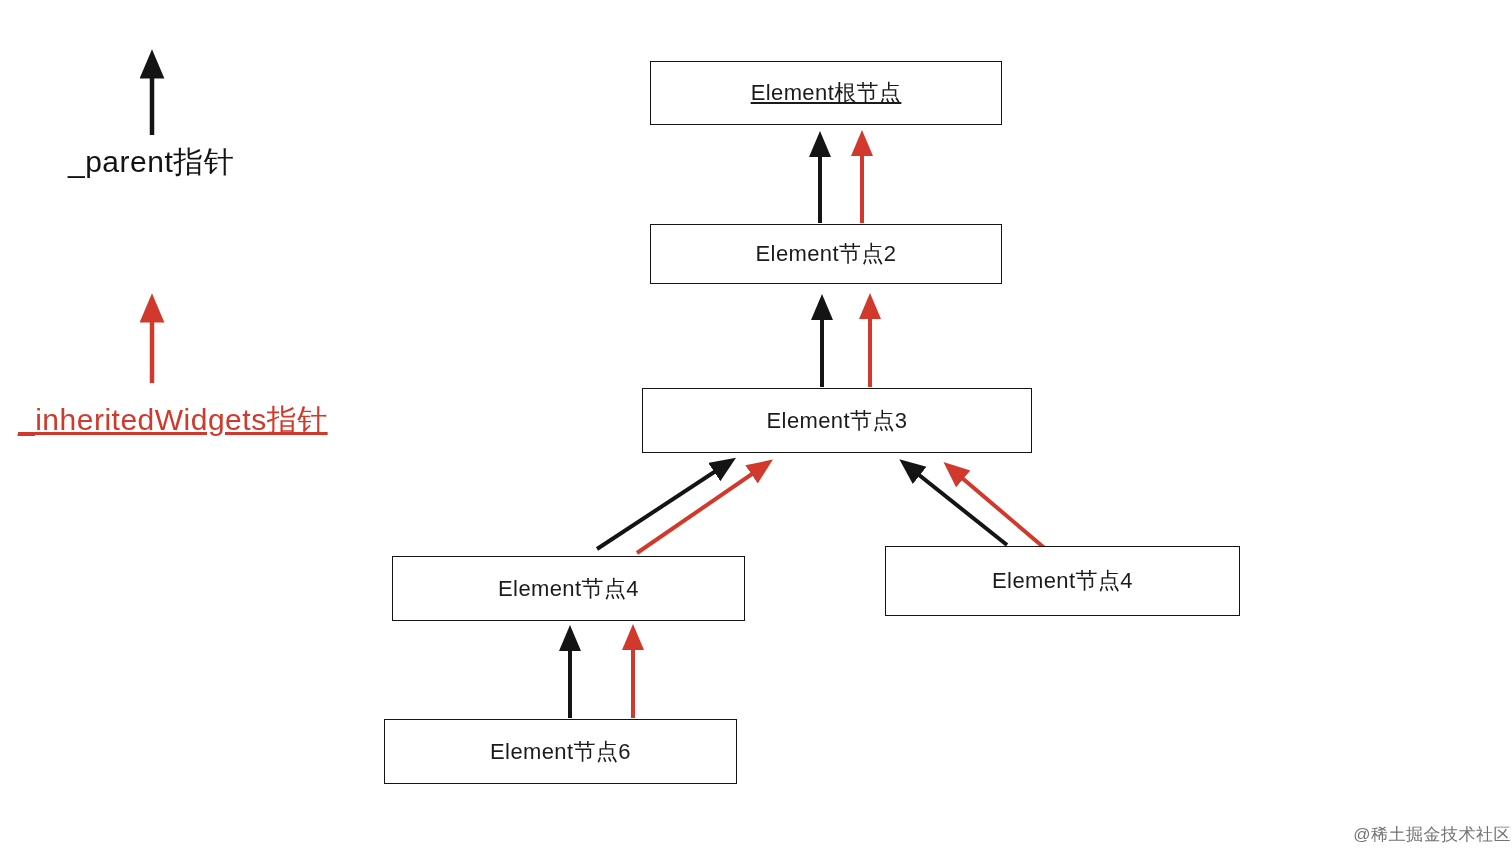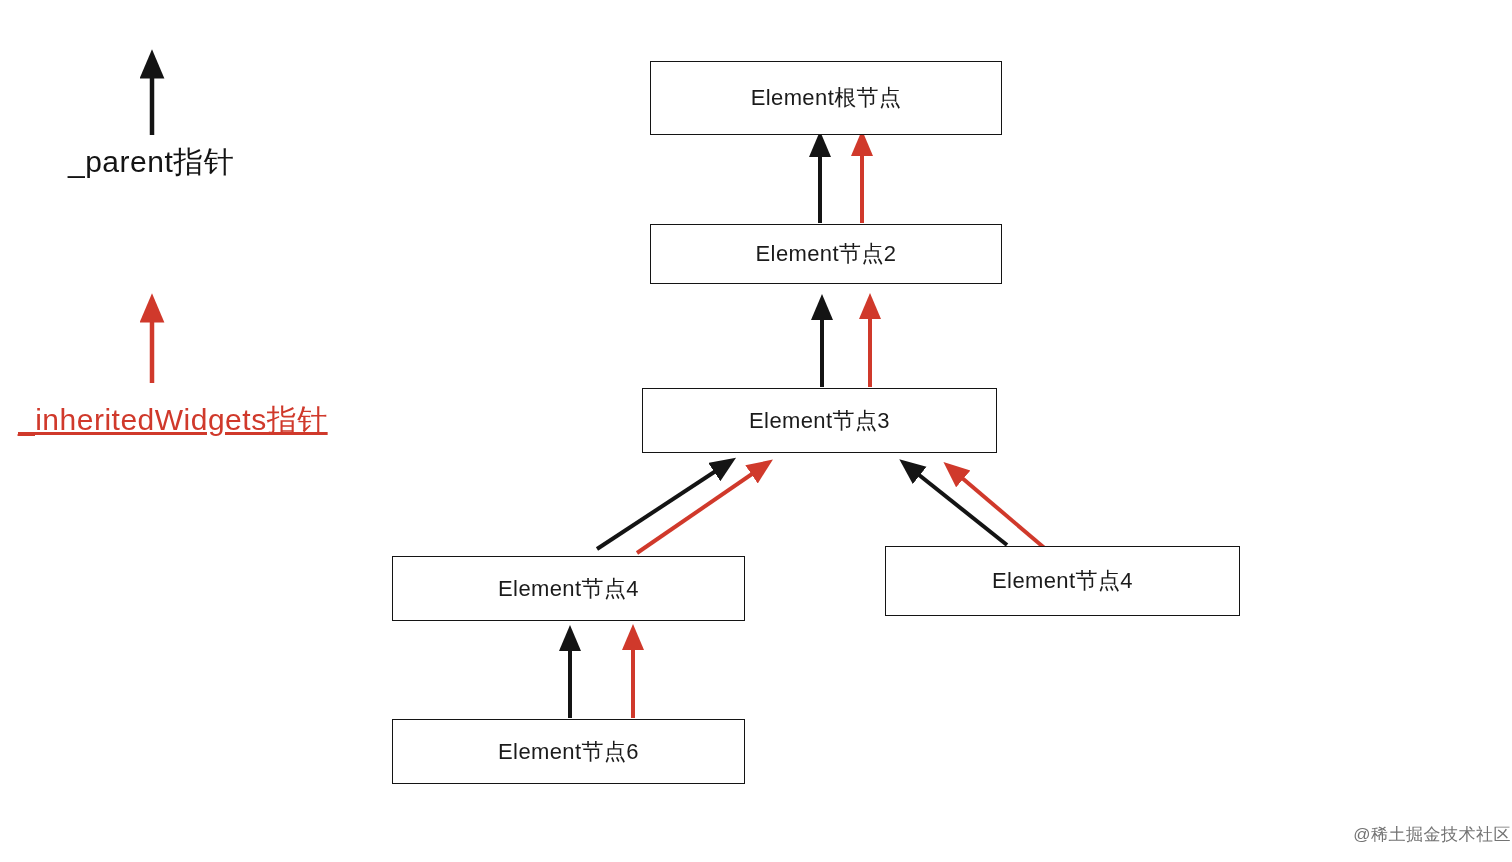--- a/index.html
+++ b/index.html
@@ -84,39 +84,39 @@
     <line x1="1007" y1="545" x2="904" y2="463" stroke="#141414" stroke-width="4" marker-end="url(#ah-black)"></line>
     <line x1="1048" y1="551" x2="948" y2="466" stroke="#d0392b" stroke-width="4" marker-end="url(#ah-red)"></line>
 
     <line x1="570" y1="718" x2="570" y2="631" stroke="#141414" stroke-width="4" marker-end="url(#ah-black)"></line>
     <line x1="633" y1="718" x2="633" y2="630" stroke="#d0392b" stroke-width="4" marker-end="url(#ah-red)"></line>
   </svg>
 
   <div class="legend-label parent" style="left: 68px; top: 142px;">_parent指针</div>
   <div class="legend-label inherited" style="left: 18px; top: 400px;">_inheritedWidgets指针</div>
 
-  <div class="node" style="left: 650px; top: 61px; width: 352px; height: 74px;">
+  <div class="node" style="left: 650px; top: 61px; width: 352px; height: 64px; text-decoration: underline;">
     <span>Element根节点</span>
   </div>
 
   <div class="node" style="left: 650px; top: 224px; width: 352px; height: 60px;">
     <span>Element节点2</span>
   </div>
 
-  <div class="node" style="left: 642px; top: 388px; width: 355px; height: 65px;">
+  <div class="node" style="left: 642px; top: 388px; width: 390px; height: 65px;">
     <span>Element节点3</span>
   </div>
 
   <div class="node" style="left: 392px; top: 556px; width: 353px; height: 65px;">
     <span>Element节点4</span>
   </div>
 
   <div class="node" style="left: 885px; top: 546px; width: 355px; height: 70px;">
     <span>Element节点4</span>
   </div>
 
-  <div class="node" style="left: 392px; top: 719px; width: 353px; height: 65px; align-items: center;">
+  <div class="node" style="left: 384px; top: 719px; width: 353px; height: 65px; align-items: center;">
     <span>Element节点6</span>
   </div>
 
   <div class="watermark">@稀土掘金技术社区</div>
 
 </div>
 
 </body></html>

